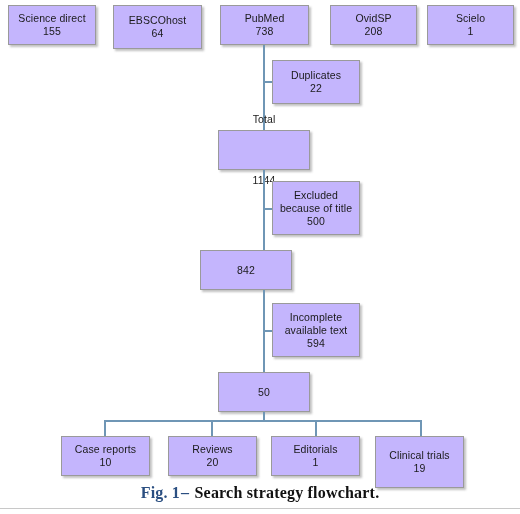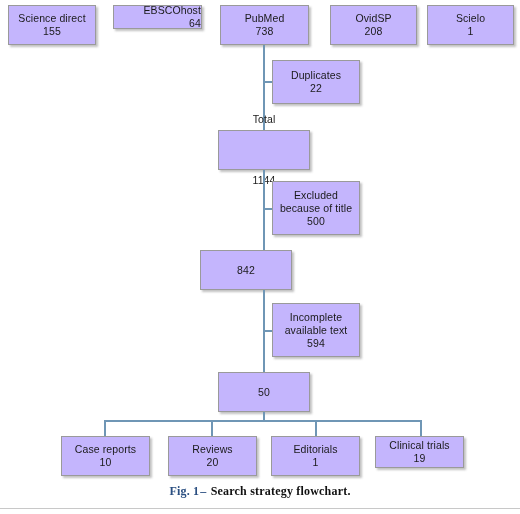--- a/index.html
+++ b/index.html
@@ -51,21 +51,21 @@
   .conn-h { height: 2px; }
 
   
   #caption {
     position: absolute;
     left: 0;
     top: 484px;
     width: 520px;
     text-align: center;
     font-family: "Liberation Serif", serif;
-    font-size: 12px;
+    font-size: 16px;
     font-weight: bold;
     color: #111111;
     letter-spacing: 0.2px;
   }
   #caption .fig-label {
     color: #2b4f81;
   }
   #caption .dash {
     color: #2b4f81;
     padding: 0 1px;
@@ -82,21 +82,21 @@
 </head>
 <body>
 
 <div id="figure-root">
 
   <div class="node" style="left:8px; top:5px; width:88px; height:40px;">
     <span class="line">Science direct</span>
     <span class="line">155</span>
   </div>
 
-  <div class="node" style="left:113px; top:5px; width:89px; height:24px;align-items:flex-end;">
+  <div class="node" style="left:113px; top:5px; width:89px; height:44px;">
     <span class="line">EBSCOhost</span>
     <span class="line">64</span>
   </div>
 
   <div class="node" style="left:220px; top:5px; width:89px; height:40px;">
     <span class="line">PubMed</span>
     <span class="line">738</span>
   </div>
 
   <div class="node" style="left:322px; top:5px; width:87px; height:40px;margin-left:8px;">
@@ -168,21 +168,21 @@
   <div class="node" style="left:168px; top:436px; width:89px; height:40px;">
     <span class="line">Reviews</span>
     <span class="line">20</span>
   </div>
 
   <div class="node" style="left:271px; top:436px; width:89px; height:40px;">
     <span class="line">Editorials</span>
     <span class="line">1</span>
   </div>
 
-  <div class="node" style="left:375px; top:436px; width:89px; height:32px;">
+  <div class="node" style="left:375px; top:436px; width:89px; height:52px;">
     <span class="line">Clinical trials</span>
     <span class="line">19</span>
   </div>
 
   <div id="caption">
     <span class="fig-label">Fig. 1</span><span class="dash">–</span> <span>Search strategy flowchart.</span>
   </div>
 
   <div id="rule"></div>
 

